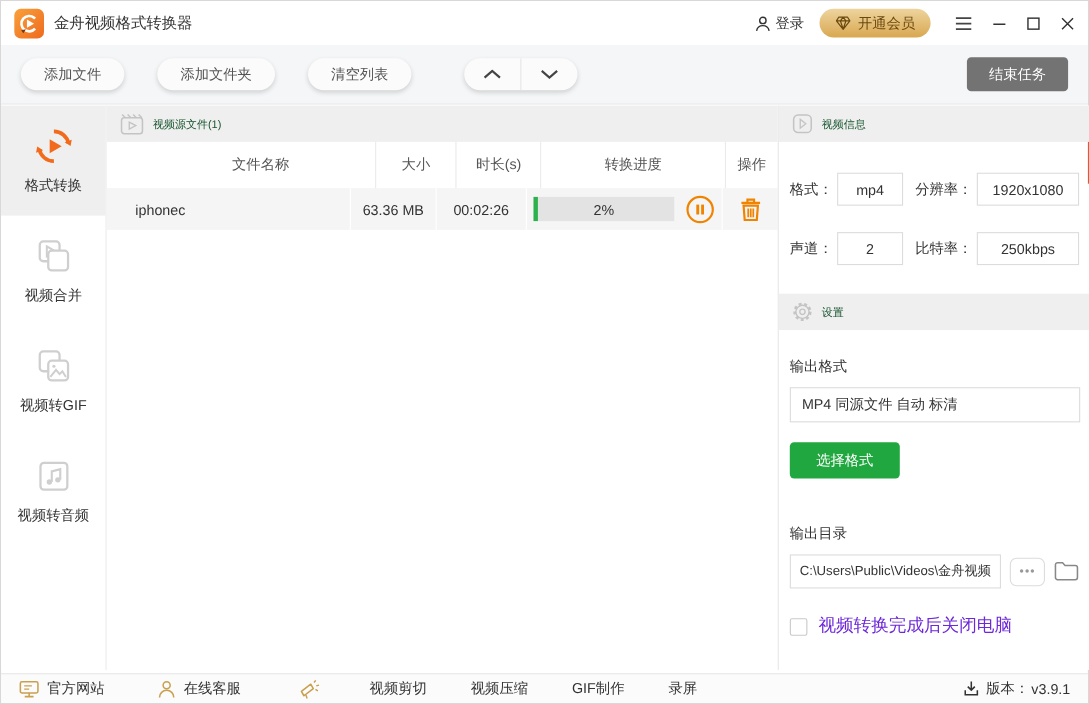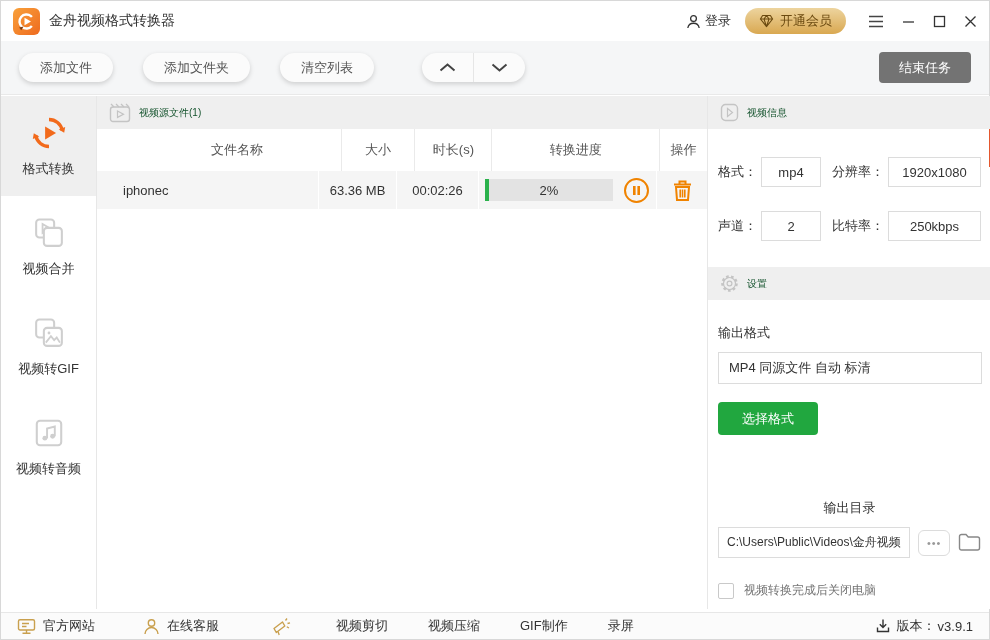--- a/index.html
+++ b/index.html
@@ -61,22 +61,22 @@
   .settings-body { padding:16px 10px 0 10px; }
   .out-label { font-size:13px; color:#333; margin:8px 0 10px 0; }
   .out-format-input { width:264px; height:32px; border:1px solid #DCDCDC; background:#fff; font-size:13px; color:#333; padding:0 10px; font-family:inherit; }
   .choose-btn { margin-top:18px; width:100px; height:33px; background:#21A73F; color:#fff; font-size:13px; border:none; border-radius:4px; cursor:pointer; }
   .outdir-row { display:flex; align-items:center; gap:8px; margin-top:4px; }
   .out-dir-input { width:200px; height:31px; border:1px solid #DCDCDC; background:#fff; font-size:12px; color:#333; padding:0 8px; font-family:inherit; white-space:nowrap; overflow:hidden; }
   .browse-btn { width:33px; height:26px; border:1px solid #DCDCDC; border-radius:6px; background:#fff; color:#999; font-size:11px; letter-spacing:1px; display:flex; align-items:center; justify-content:center; cursor:pointer; }
   .folder-btn { display:flex; cursor:pointer; }
   .chk-row { display:flex; align-items:center; gap:10px; margin-top:24px; }
   .checkbox { width:16px; height:16px; border:1px solid #C9C9C9; border-radius:2px; background:#fff; cursor:pointer; }
-  .chk-label { font-size:12px; color:#737373; }
-  .mt-outdir { margin-top:64px;text-align:center; }
+  .chk-label { font-size:16px; color:#6d28d9; }
+  .mt-outdir { margin-top:41px; }
 
   
   .footer { position:absolute; left:0; right:0; bottom:0; height:27px; background:#FBFBFB; border-top:1px solid #E7E7E7; display:flex; align-items:center; padding:0 16px; font-size:13px; color:#333; }
   .foot-item { display:flex; align-items:center; gap:7px; cursor:pointer; }
   .foot-links { display:flex; align-items:center; gap:40px; margin-left:44px; }
   .foot-link { cursor:pointer; }
   .version { margin-left:auto; display:flex; align-items:center; gap:6px; }
 
   svg { display:block; }
 </style>

